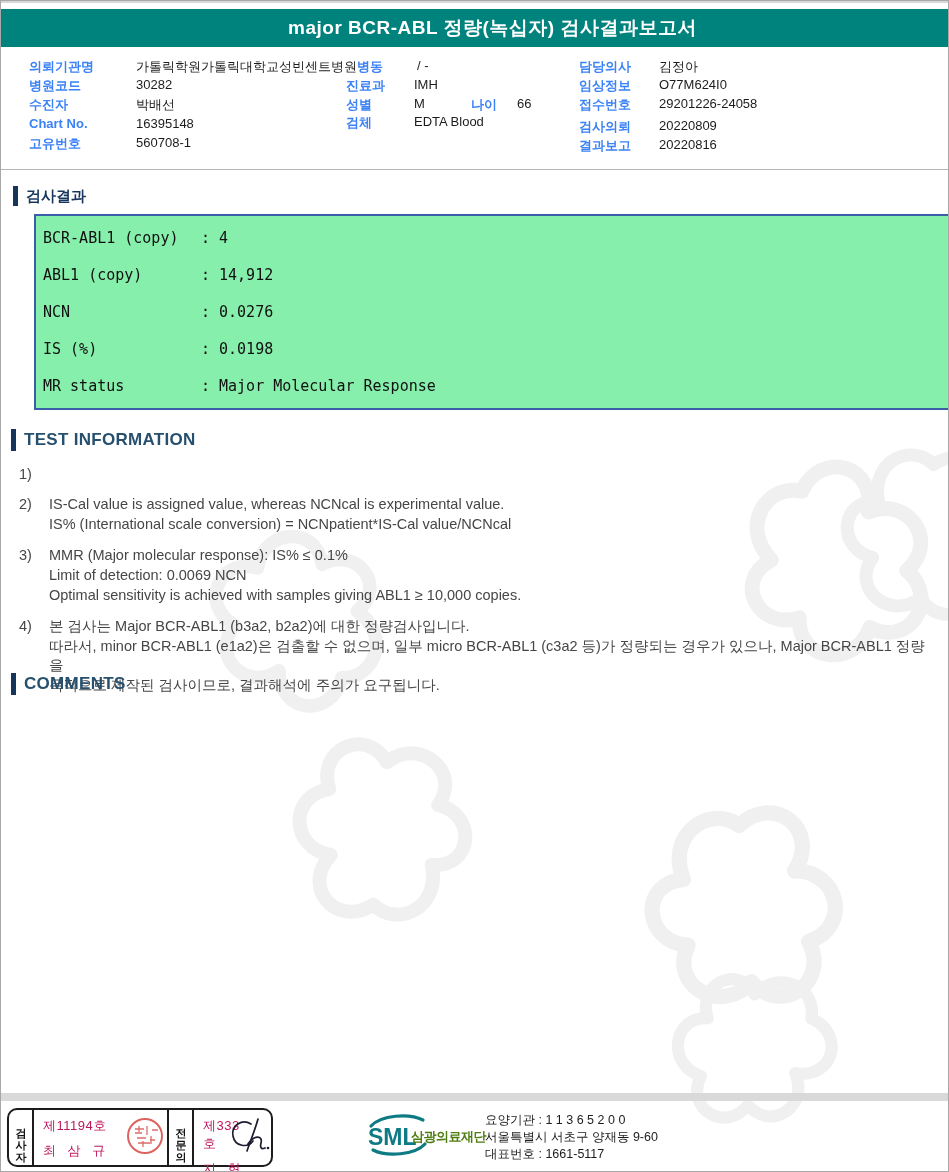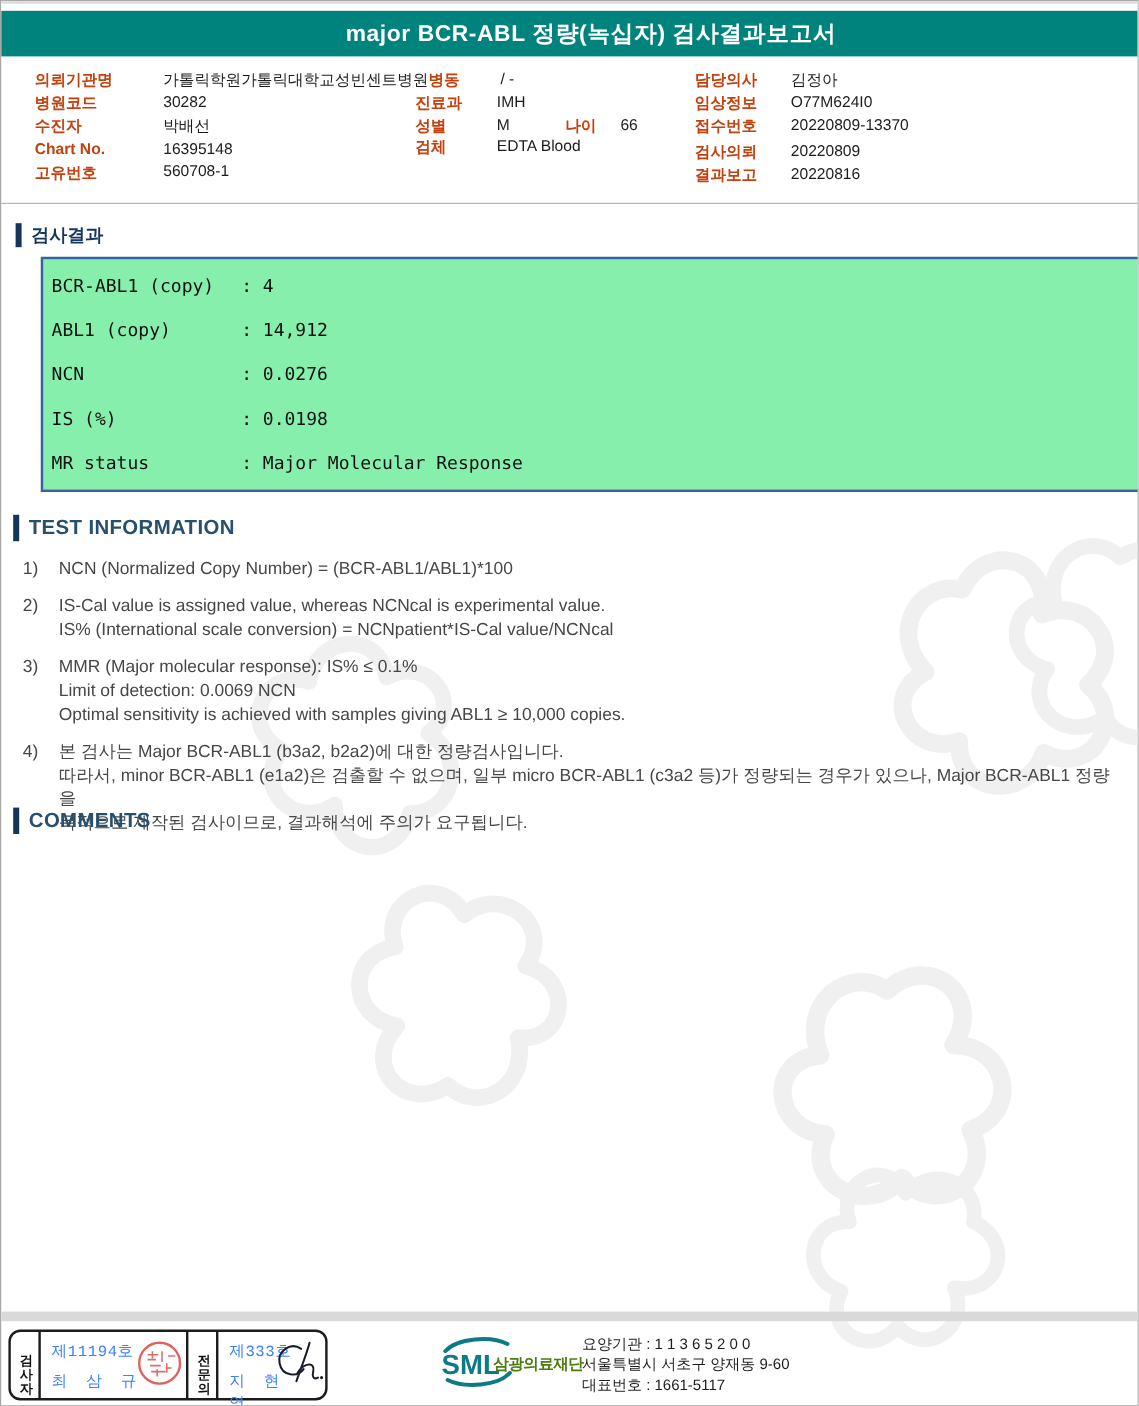--- a/index.html
+++ b/index.html
@@ -10,21 +10,21 @@
   }
   
   .top-strip{position:absolute;top:0;left:0;right:0;height:7px;background:#fff;border-top:2px solid #d8d8d8;}
   .title-bar{
     position:absolute;top:8px;left:0;right:0;height:38px;background:#00827d;
     display:flex;align-items:center;justify-content:center;padding-left:36px;
   }
   .title-bar .t{color:#fff;font-weight:bold;font-size:19px;letter-spacing:.5px;}
   
   .pinfo{position:absolute;top:53px;left:0;right:0;height:112px;font-size:13px;}
-  .pinfo .lab{font-weight:bold;color:#c2410c;}
+  .pinfo .lab{font-weight:bold;color:#3b82f6;}
   .pinfo .val{color:#1c1c1c;}
   .prow{position:absolute;white-space:nowrap;}
   .info-divider{position:absolute;top:168px;left:0;right:0;border-top:1px solid #b5b5b5;}
   
   .sec-title{display:flex;align-items:center;gap:8px;font-weight:bold;}
   .sec-bar{width:5px;align-self:stretch;background:#15355a;}
   .sec-kr{color:#17365d;font-size:15px;}
   .sec-en{color:#26506e;font-size:17px;letter-spacing:.3px;}
   
   .results-title{position:absolute;top:185px;left:12px;height:20px;align-items:flex-end;}
@@ -53,21 +53,21 @@
   .sign-box{
     position:absolute;top:1107px;left:6px;width:262px;height:55px;
     border:2px solid #1c1c1c;border-radius:10px;display:flex;overflow:visible;background:#fff;
   }
   .sign-role{
     width:23px;flex:0 0 23px;display:flex;align-items:center;justify-content:center;
     writing-mode:vertical-rl;text-orientation:upright;font-size:11px;font-weight:bold;
     border-right:2px solid #1c1c1c;letter-spacing:1px;color:#111;
   }
   .sign-role.mid{border-left:2px solid #1c1c1c;}
-  .sign-cell{position:relative;flex:1;padding:7px 8px 0 9px;font-size:13px;color:#3b82f6;font-family:Liberation Mono, monospace;}
+  .sign-cell{position:relative;flex:1;padding:7px 20px 0 9px;font-size:13px;color:#be185d;}
   .sign-cert{margin-bottom:7px;letter-spacing:.5px;}
   .sign-name{letter-spacing:4px;}
   .stamp{position:absolute;top:6px;right:2px;}
   .signature{position:absolute;top:4px;right:0px;}
   
   .sml-logo{position:absolute;top:1110px;left:362px;}
   .sml-org{position:absolute;top:1127px;left:410px;font-size:13px;font-weight:bold;color:#4d7c0f;letter-spacing:-0.5px;}
   .addr{position:absolute;top:1111px;left:484px;font-size:12.5px;line-height:17px;color:#1d1d1d;}
 </style>
 </head>
@@ -118,21 +118,21 @@
       <span class="prow val" style="left:413px;top:60px">EDTA Blood</span>
 
       <span class="prow lab" style="left:28px;top:81px">고유번호</span>
       <span class="prow val" style="left:135px;top:81px">560708-1</span>
 
       <span class="prow lab" style="left:578px;top:4px">담당의사</span>
       <span class="prow val" style="left:658px;top:4px">김정아</span>
       <span class="prow lab" style="left:578px;top:23px">임상정보</span>
       <span class="prow val" style="left:658px;top:23px">O77M624I0</span>
       <span class="prow lab" style="left:578px;top:42px">접수번호</span>
-      <span class="prow val" style="left:658px;top:42px">20220809-13370</span>
+      <span class="prow val" style="left:658px;top:42px">29201226-24058</span>
       <span class="prow lab" style="left:578px;top:64px">검사의뢰</span>
       <span class="prow val" style="left:658px;top:64px">20220809</span>
       <span class="prow lab" style="left:578px;top:83px">결과보고</span>
       <span class="prow val" style="left:658px;top:83px">20220816</span>
     </div>
 
     <div class="info-divider"></div>
 
     <div class="results-title sec-title">
       <span class="sec-bar"></span>
@@ -168,23 +168,20 @@
     </div>
 
     <div class="testinfo">
       <div class="sec-title">
         <span class="sec-bar"></span>
         <span class="sec-en">TEST INFORMATION</span>
       </div>
 
       <div class="ti-item">
         <span class="ti-num">1)</span>
-        <span class="ti-lines">
-            <div>NCN (Normalized Copy Number) = (BCR-ABL1/ABL1)*100</div>
-          </span>
       </div>
       <div class="ti-item">
         <span class="ti-num">2)</span>
         <span class="ti-lines">
           <div>IS-Cal value is assigned value, whereas NCNcal is experimental value.</div>
           <div>IS% (International scale conversion) = NCNpatient*IS-Cal value/NCNcal</div>
         </span>
       </div>
       <div class="ti-item">
         <span class="ti-num">3)</span>

